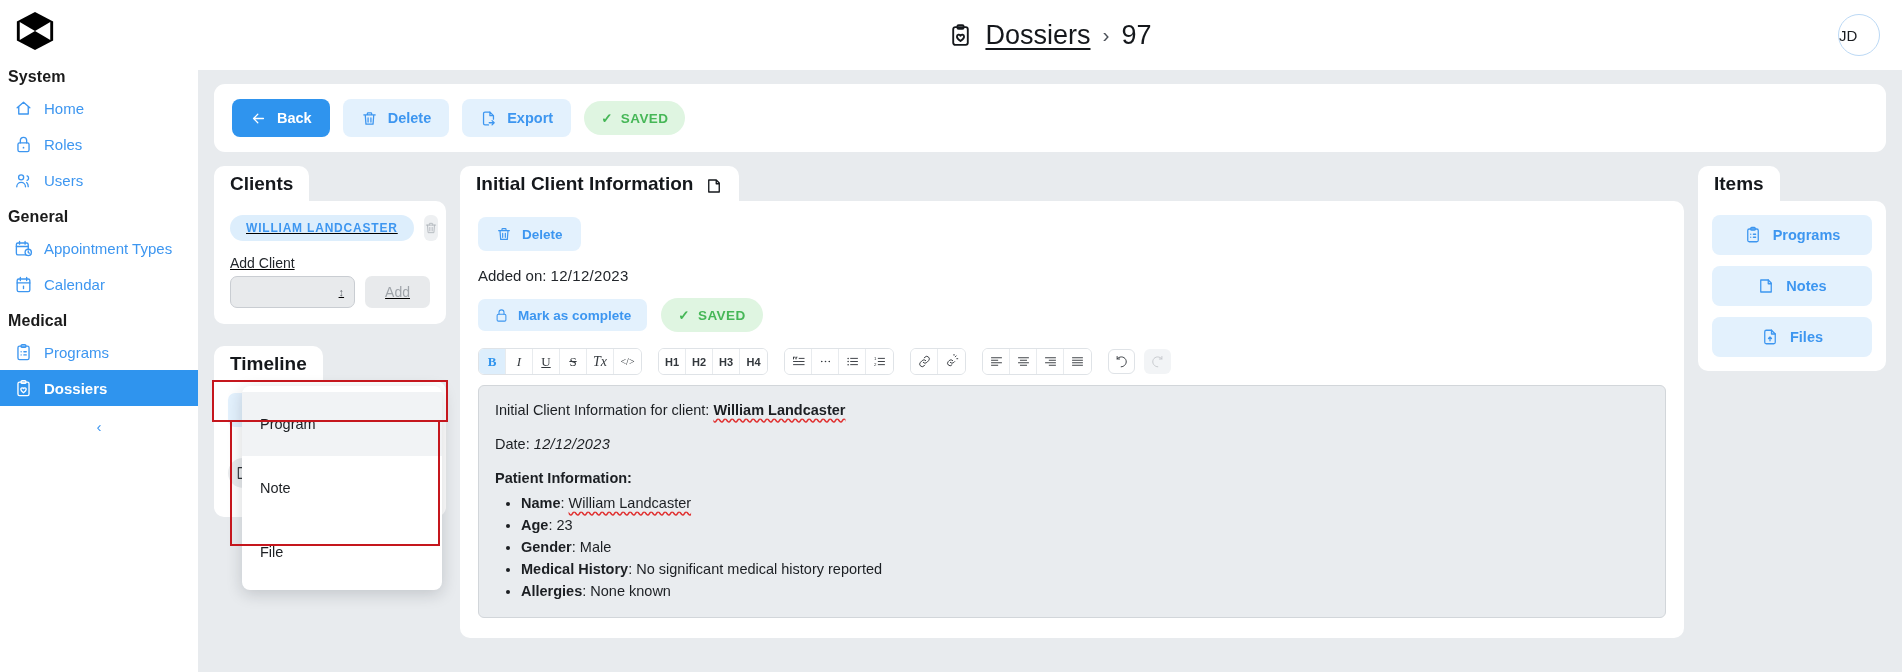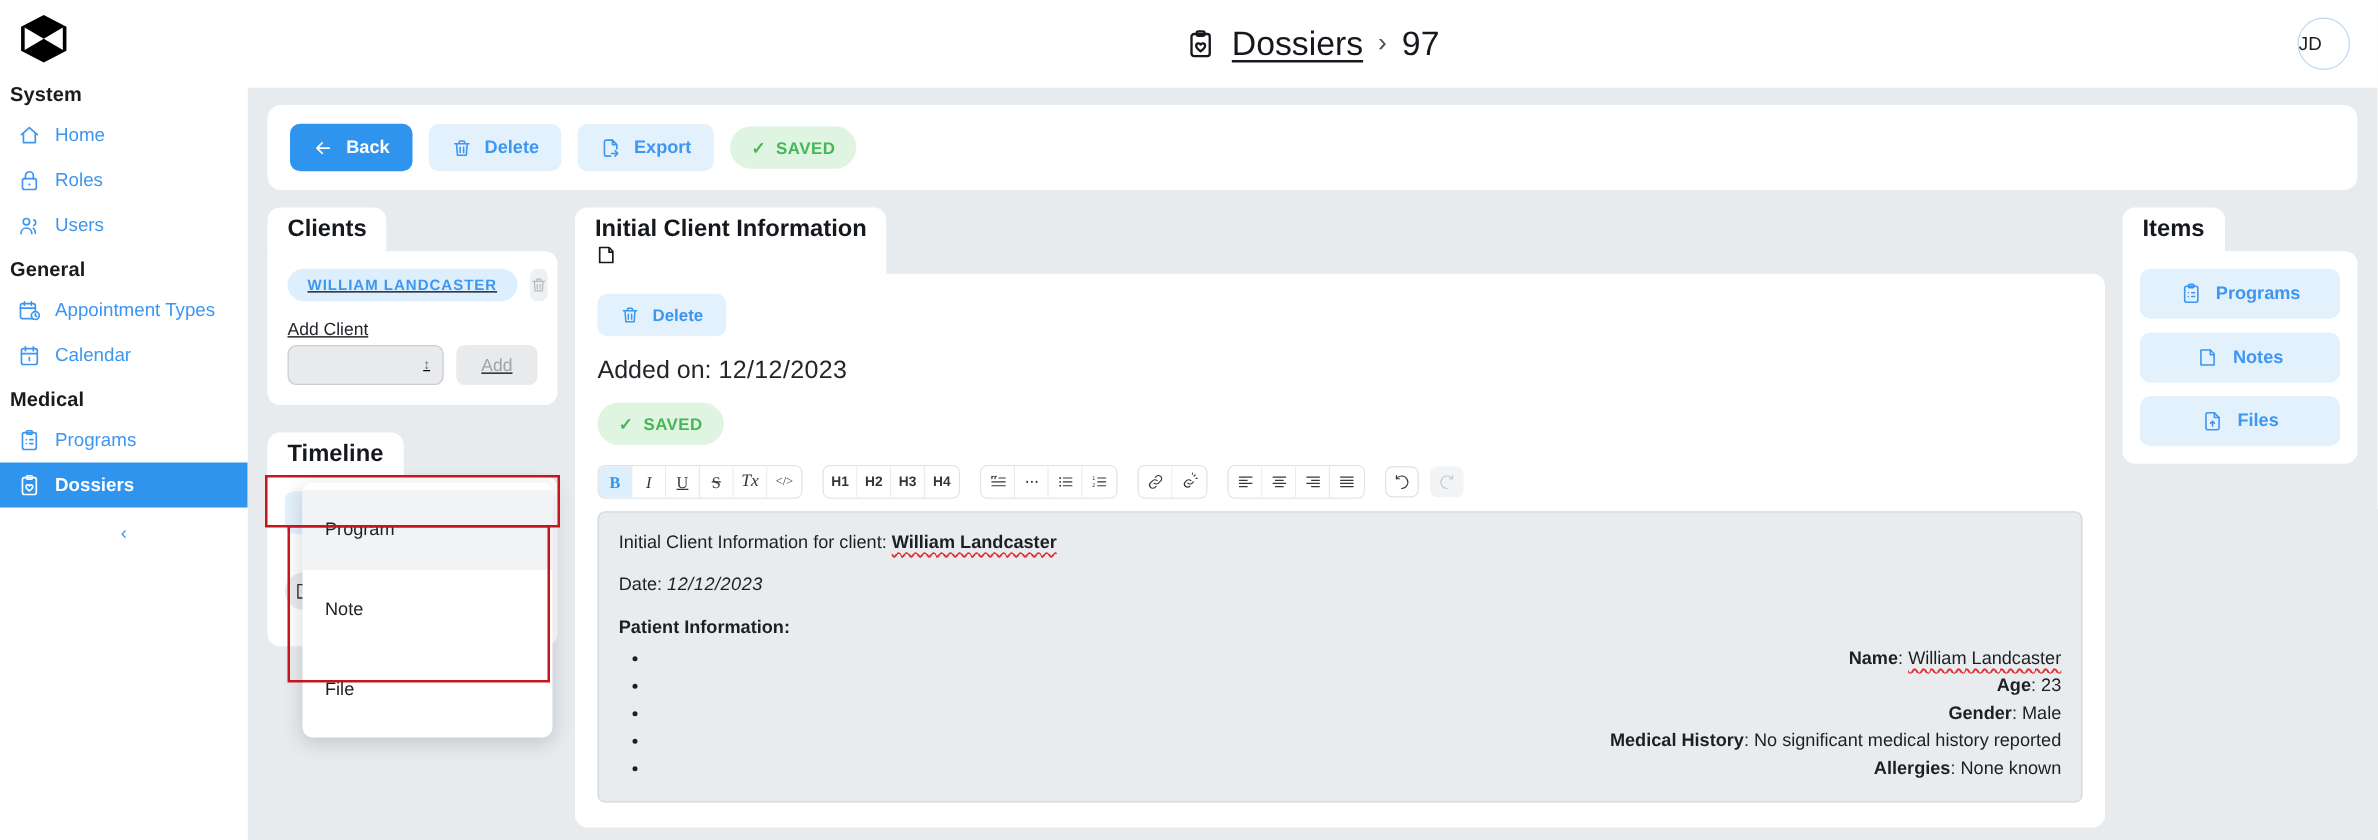--- a/index.html
+++ b/index.html
@@ -155,21 +155,21 @@
   .dd-item {
     padding: 24px 18px; font-size: 14.5px; color: #1c1f23; cursor: pointer;
   }
   .dd-item.hover { background: #f1f3f5; }
 
   .redbox { position: absolute; border: 2.5px solid #c5161d; pointer-events: none; z-index: 40; }
 
   
   .doc-body { padding: 16px 18px 20px 18px; }
   .doc-delete { margin-bottom: 16px; }
-  .added-on { font-size: 20px; color: #22262b; margin-bottom: 14px; }
+  .added-on { font-size: 15px; color: #22262b; margin-bottom: 14px; }
   .added-on .date { letter-spacing: .3px; }
   .status-row { display: flex; align-items: center; gap: 14px; margin-bottom: 16px; }
   .btn-complete {
     display: inline-flex; align-items: center; gap: 9px;
     height: 32px; padding: 0 16px; border-radius: 7px;
     background: #e3f1fd; color: #3d96f0; font-size: 13.5px; font-weight: bold; cursor: pointer;
   }
   .btn-complete svg { stroke: #3d96f0; fill: none; stroke-width: 1.7; stroke-linecap:round; stroke-linejoin:round;}
 
   .editor-toolbar { display: flex; align-items: center; gap: 16px; margin-bottom: 10px; flex-wrap: nowrap; }
@@ -187,21 +187,21 @@
   .tbtn .hlab { font-family: "Liberation Sans", sans-serif; font-size: 11px; font-weight: bold; }
   .tsolo { border: 1px solid #dfe3e7; border-radius: 6px; }
   .tsolo.off { border-color: transparent; }
 
   .editor-area {
     background: #e9ecef; border: 1px solid #d2d6da; border-radius: 6px;
     padding: 14px 16px; min-height: 196px; font-size: 14.5px; color: #1c1f23; line-height: 1.45;
   }
   .editor-area p { margin-bottom: 13px; }
   .editor-area .ital { font-style: italic; letter-spacing: .4px; }
-  .editor-area ul { margin: 0 0 0 26px; text-align: right; }
+  .editor-area ul { margin: 0 0 0 26px; }
   .editor-area li { margin-bottom: 1px; }
   .spell {
     text-decoration: underline wavy #e03030; text-decoration-skip-ink: none;
     text-underline-offset: 3px;
   }
   b { font-weight: bold; }
 
   
   .item-btn {
     display: flex; align-items: center; justify-content: center; gap: 11px;
@@ -403,21 +403,21 @@
           </div>
 
           
           <div class="redbox" style="left:-2px; top:34px; width:236px; height:42px;"></div>
           <div class="redbox" style="left:16px; top:74px; width:210px; height:126px;"></div>
         </section>
       </div>
 
       <div class="col-mid">
         <section class="panel">
-          <div class="panel-tab" style="display:inline-flex; align-items:flex-start; flex-direction:column;">
+          <div class="panel-tab" style="display:inline-flex; align-items:flex-end; gap:12px;">
             <span>Initial Client Information</span>
             <svg width="18" height="18" viewBox="0 0 24 24" fill="none" stroke="#15181c" stroke-width="1.8" stroke-linejoin="round">
                 <path d="M5 4h10l4 4v12H5z"></path>
                 <path d="M15 4v5h4"></path>
               </svg>
           </div>
           <div class="panel-body doc-body">
             <div class="doc-delete">
               <span class="btn btn-soft" style="height:34px; font-size:13.5px;">
                 <svg width="16" height="16" viewBox="0 0 24 24">
@@ -426,20 +426,27 @@
                 <span>Delete</span>
               </span>
             </div>
 
             <div class="added-on">
               <span>Added on:</span>
               <span class="date">12/12/2023</span>
             </div>
 
             <div class="status-row">
+              <div class="btn-complete">
+                <svg width="15" height="15" viewBox="0 0 24 24">
+                    <rect x="5" y="10" width="14" height="11" rx="2"></rect>
+                    <path d="M8 10V7a4 4 0 018 0v3"></path>
+                  </svg>
+                <span>Mark as complete</span>
+              </div>
               <div class="badge-saved">
                 <span>✓</span>
                 <span>SAVED</span>
               </div>
             </div>
 
             <div class="editor-toolbar">
               <div class="tgroup">
                 <div class="tbtn on" style="font-weight:bold;">B</div>
                 <div class="tbtn" style="font-style:italic;">I</div>

